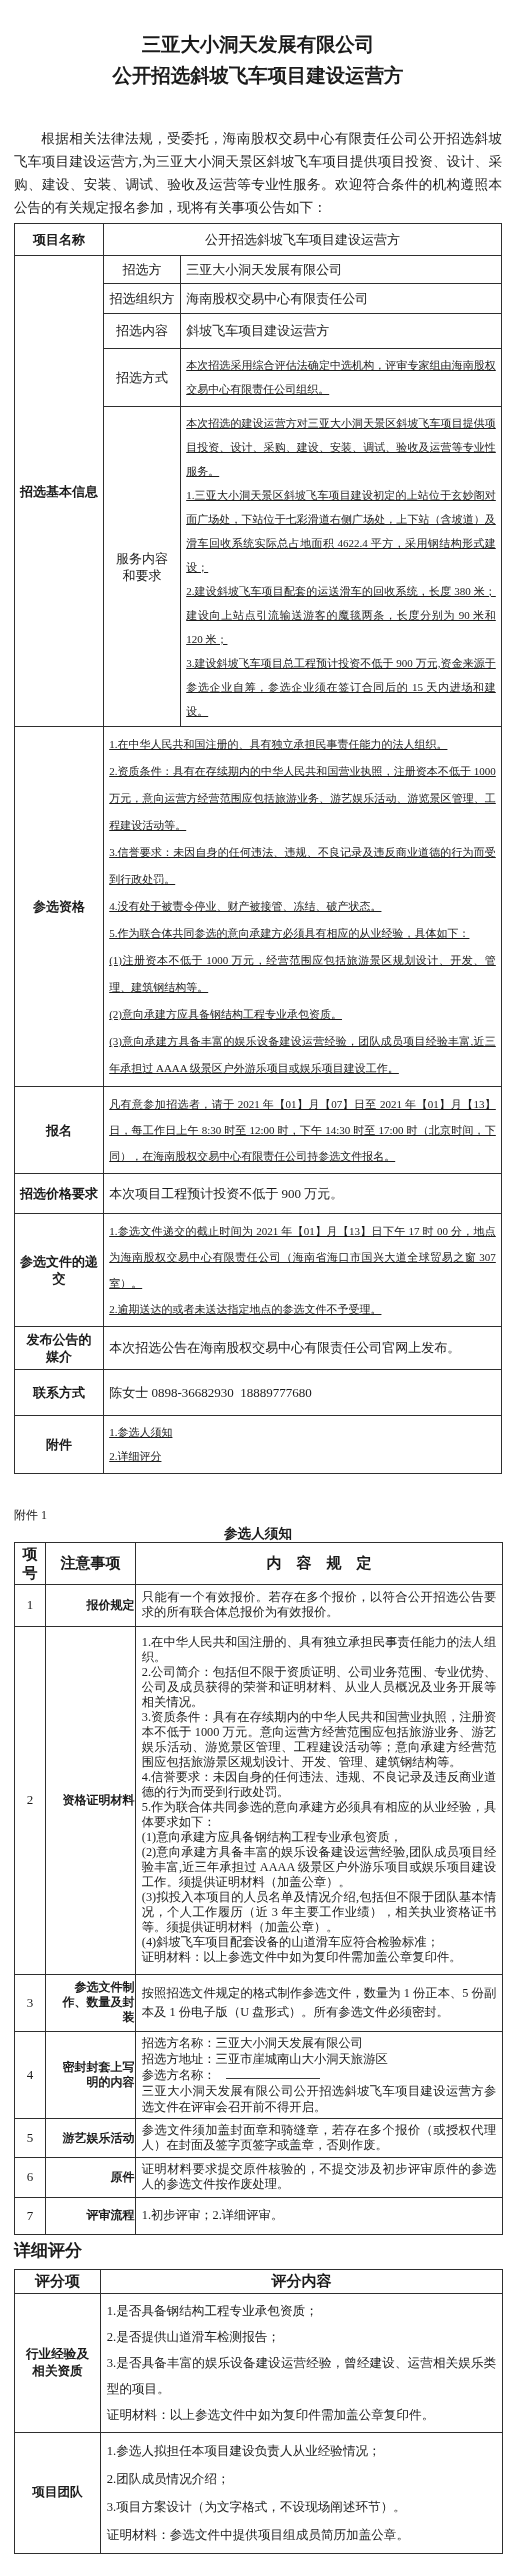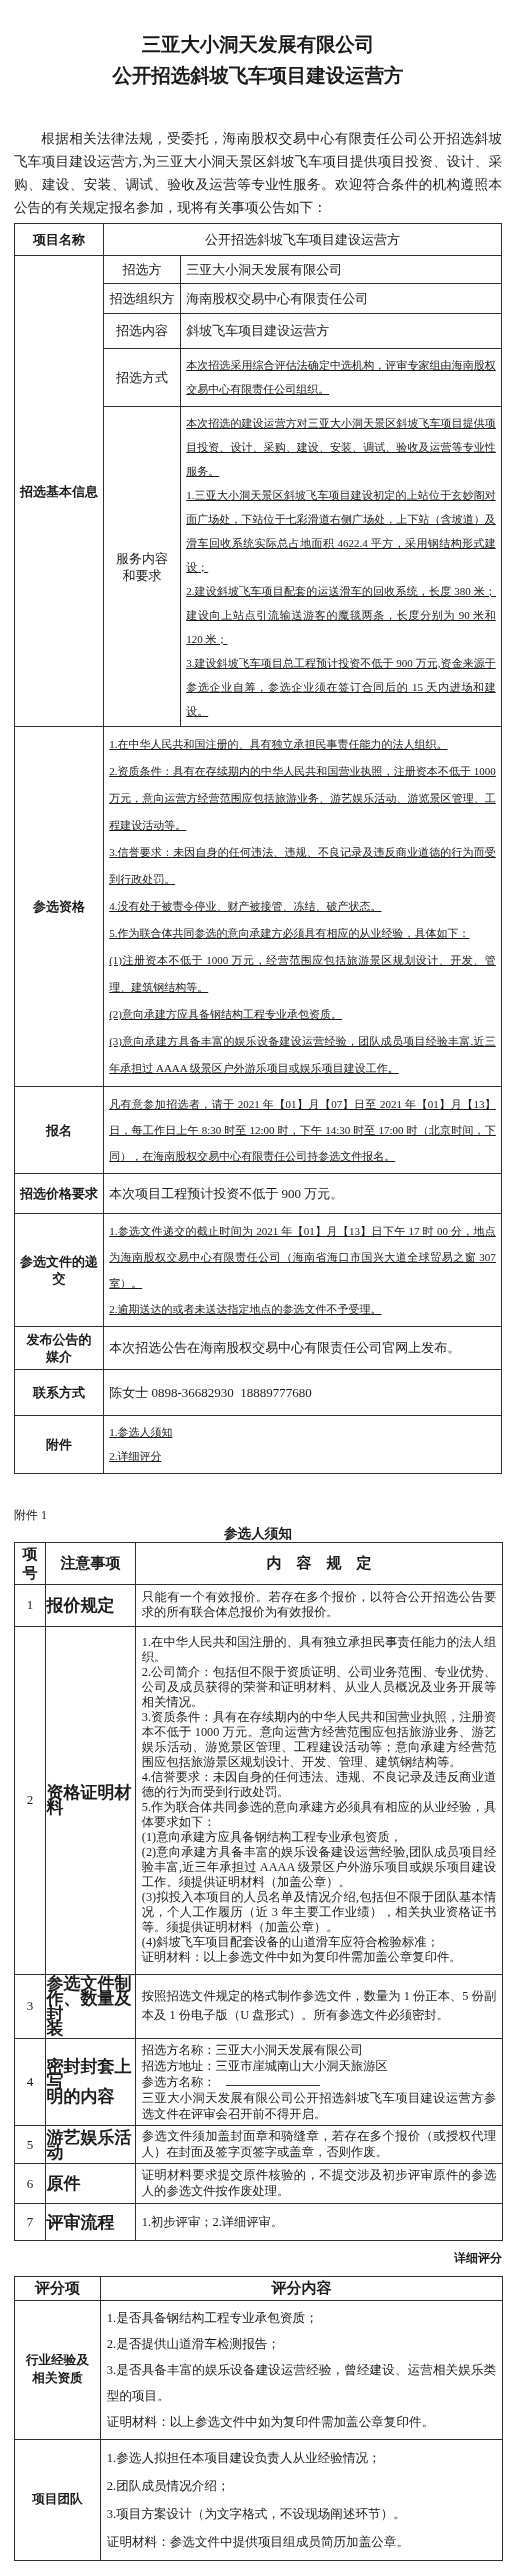--- a/index.html
+++ b/index.html
@@ -43,27 +43,27 @@
   .qual{line-height:27px;}
   .signup{line-height:26px;}
   .submit{line-height:26px;}
   .attach-list{line-height:24.5px;}
   .mode{line-height:24.5px;}
 
   
   .att-label{font-size:12px;margin:34px 0 0 0;line-height:15.5px;}
   .att-label.second{margin-top:28px;}
   .att1-heading{font-size:13.6px;font-weight:bold;text-align:center;margin:1.9px 0 0 0;line-height:17.4px;}
-  .att2-heading{font-size:12px;font-weight:bold;text-align:right;margin:5.2px 0 7px 0;line-height:22px;}
+  .att2-heading{font-size:17px;font-weight:bold;text-align:left;margin:5.2px 0 7px 0;line-height:22px;}
   .att-table{margin-top:0;}
 
   th{font-size:15px;font-weight:bold;text-align:center;padding:1.3px;}
   .no-cell{font-size:13px;text-align:center;font-weight:normal;}
   .item-cell{
-    font-weight:bold;text-align:left;font-size:17px;line-height:15px;
+    font-weight:bold;text-align:right;font-size:12px;line-height:15px;
     white-space:pre-line;padding:1.3px 0.6px;
   }
   .a1-content{
     font-size:12.3px;line-height:15.5px;padding:3.2px 5.8px;text-align:justify;white-space:pre-line;
   }
   .a1-content.r2{line-height:15px;}
   .a1-content.r3{line-height:19.4px;}
   .a1-content.r4{line-height:16px;}
 
   .blank-underline{

